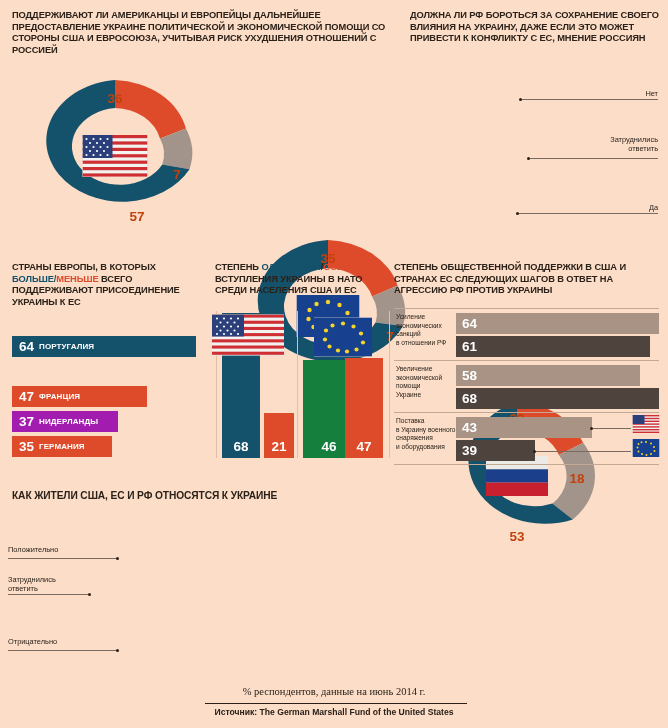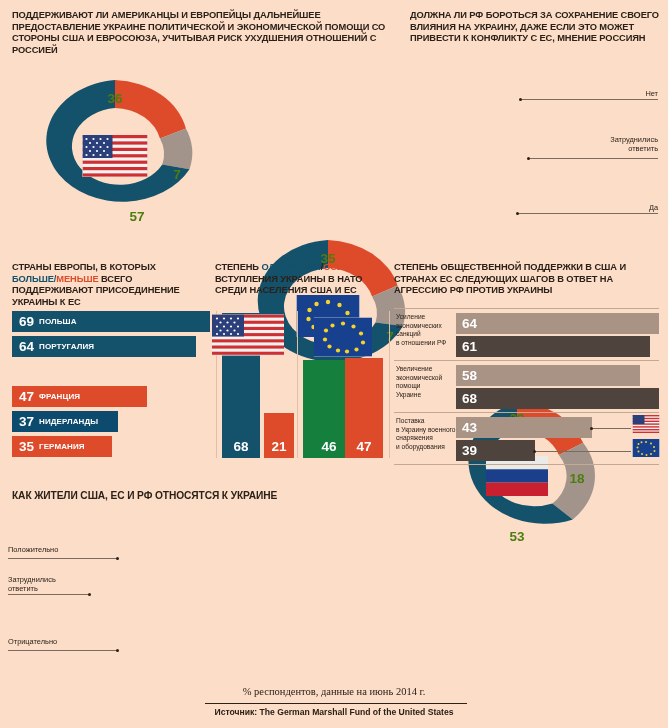--- a/index.html
+++ b/index.html
@@ -21,21 +21,21 @@
   .blue{color:#14516B;}
   .orange{color:#DD4B2A;}
 
   
   .panel{position:absolute;}
 
   
   .donut{position:relative;}
   .donut svg{display:block;overflow:visible;}
   .dlabel{
-    position:absolute;font-size:13.5px;font-weight:bold;color:#4d7c0f;
+    position:absolute;font-size:13.5px;font-weight:bold;color:#c2410c;
     transform:translate(-50%,-50%);white-space:nowrap;
   }
   .flagbox{
     position:absolute;transform:translate(-50%,-50%);
     background:#d9d4cf;overflow:hidden;
   }
   .flagbox svg{display:block;}
 
   
   .callout{
@@ -190,33 +190,29 @@
   <div class="leaderdot" style="left:527px;top:156.5px;"></div>
 
   <div class="callout right" style="right:10px;top:203px;">Да</div>
   <div class="leader" style="left:518px;top:213px;width:140px;"></div>
   <div class="leaderdot" style="left:516px;top:211.5px;"></div>
 
   <div class="panel htitle" style="left:12px;top:262px;width:190px;">
     <span>СТРАНЫ ЕВРОПЫ, В КОТОРЫХ </span><span class="blue">БОЛЬШЕ/</span><span class="orange">МЕНЬШЕ</span><span> ВСЕГО ПОДДЕРЖИВАЮТ ПРИСОЕДИНЕНИЕ УКРАИНЫ К ЕС</span>
   </div>
 
-  <div class="cbar" style="left:12px;top:311px;width:198px;background:#14516B;">
-    <span class="num">69</span>
-    <span class="nm">ПОЛЬША</span>
-  </div>
   <div class="cbar" style="left:12px;top:336px;width:184px;background:#14516B;">
     <span class="num">64</span>
     <span class="nm">ПОРТУГАЛИЯ</span>
   </div>
   <div class="cbar" style="left:12px;top:386px;width:135px;background:#DD4B2A;">
     <span class="num">47</span>
     <span class="nm">ФРАНЦИЯ</span>
   </div>
-  <div class="cbar" style="left:12px;top:411px;width:106px;background:#0c4a6e;">
+  <div class="cbar" style="left:12px;top:411px;width:106px;background:#a21caf;">
     <span class="num">37</span>
     <span class="nm">НИДЕРЛАНДЫ</span>
   </div>
   <div class="cbar" style="left:12px;top:436px;width:100px;background:#DD4B2A;">
     <span class="num">35</span>
     <span class="nm">ГЕРМАНИЯ</span>
   </div>
 
   <div class="panel htitle" style="left:215px;top:262px;width:175px;">
     <span>СТЕПЕНЬ </span><span class="blue">ОДОБРЕНИЯ</span><span>/</span><span class="orange">ОСУЖДЕНИЯ</span><span> ВСТУПЛЕНИЯ УКРАИНЫ В НАТО СРЕДИ НАСЕЛЕНИЯ США И ЕС</span>

